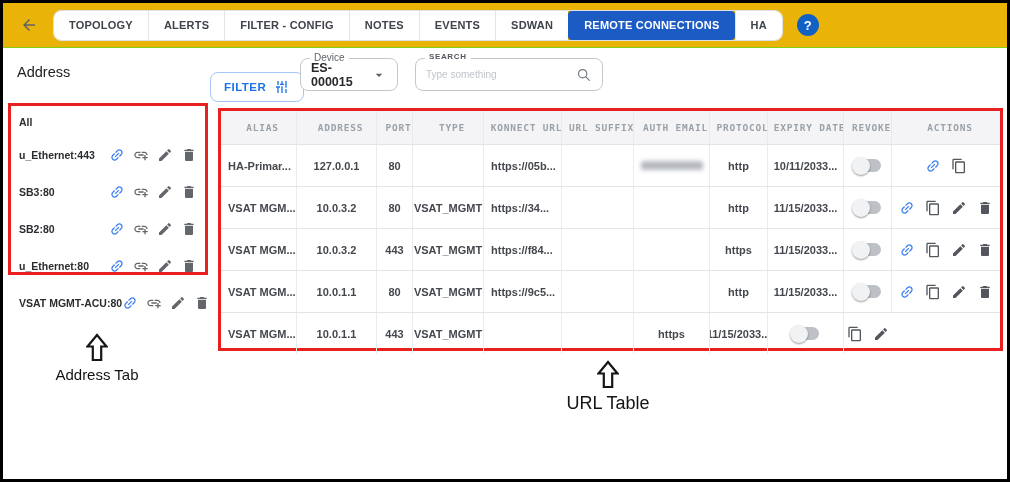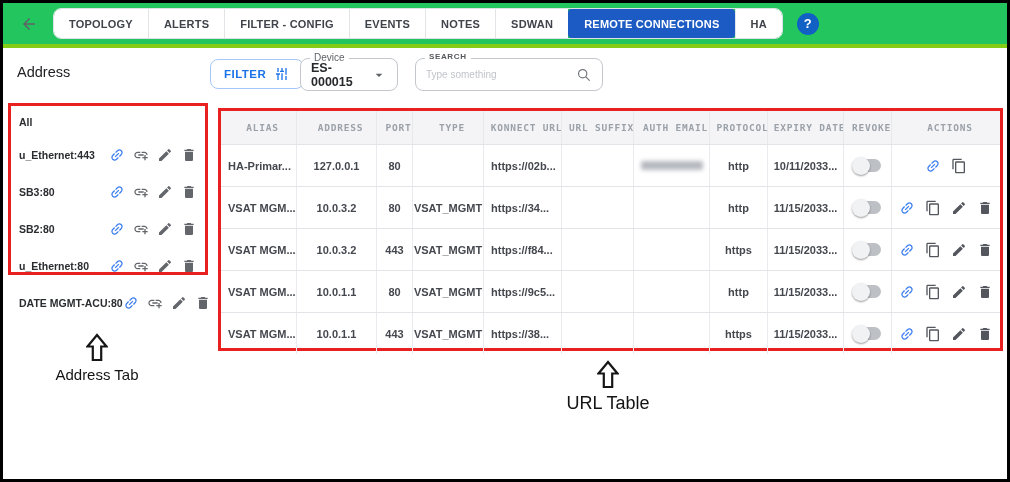--- a/index.html
+++ b/index.html
@@ -2,35 +2,35 @@
 <html style="--active-tab-blue: #1d5bc4; --help-blue: #1161c4; --accent-blue: #1a73e8; --link-blue: #3d7ef2; --icon-gray: #5f6368; --annotation-red: #e8201f; --header-text-gray: #9ba1a9;"><head>
 <meta charset="utf-8">
 <style>
   * { margin:0; padding:0; box-sizing:border-box; }
   html,body { background:#fff; }
   body { font-family:"Liberation Sans", sans-serif; }
 
   .frame { position:relative; width:1010px; height:482px; border:3px solid #000; background:#fff; overflow:hidden; }
 
   
-  .topbar { display:flex; align-items:center; height:45px; padding:0 12px; border-bottom:4px solid #84cc16; background:#22c55e; }
+  .topbar { display:flex; align-items:center; height:45px; padding:0 12px; border-bottom:1px solid #84cc16; background:#eab308; }
   .back { width:24px; height:24px; border:none; background:none; color:#5f6368; cursor:pointer; margin:0 12px 0 2px; display:flex; align-items:center; justify-content:center; }
   .back svg { width:18px; height:18px; fill:currentColor; }
   .tabs { display:flex; border:1px solid #dde0e4; border-radius:8px; overflow:hidden; height:31px; }
   .tab { border:none; background:#fff; border-left:1px solid #e2e4e8; padding:0 15px; font-family:"Liberation Sans", sans-serif; font-size:11px; font-weight:bold; letter-spacing:.02em; color:#3f434a; cursor:pointer; white-space:nowrap; }
   .tab:first-child { border-left:none; }
   .tab.active { background:var(--active-tab-blue,#1d5bc4); color:#fff; border-radius:4px; border-left-color:transparent;text-align:right; }
   .help { width:22px; height:22px; margin-left:14px; border-radius:50%; border:none; background:var(--help-blue,#1161c4); color:#fff; font-size:13px; font-weight:bold; display:flex; align-items:center; justify-content:center; cursor:pointer; }
 
   .content { position:relative; width:100%; height:433px; }
 
   .page-title { position:absolute; left:14px; top:16px; font-size:14.5px; color:#202124; }
 
   
-  .filter-btn { position:absolute; left:207px; top:11px; height:30px; display:flex; align-items:center; gap:8px; padding:0 13px; border:1px solid #a6c6f9; border-radius:8px; background:#fff; color:var(--accent-blue,#1a73e8); font-family:"Liberation Sans", sans-serif; font-size:11.5px; font-weight:bold; letter-spacing:.04em; cursor:pointer; }
+  .filter-btn { position:absolute; left:207px; top:24px; height:30px; display:flex; align-items:center; gap:8px; padding:0 13px; border:1px solid #a6c6f9; border-radius:8px; background:#fff; color:var(--accent-blue,#1a73e8); font-family:"Liberation Sans", sans-serif; font-size:11.5px; font-weight:bold; letter-spacing:.04em; cursor:pointer; }
   .filter-btn svg { width:16px; height:16px; fill:currentColor; transform:rotate(90deg); }
 
   .field { position:absolute; top:10px; height:33px; border:1px solid #c3c7cd; border-radius:8px; background:#fff; display:flex; align-items:center; padding:0 10px; }
   .field-label { position:absolute; top:-7px; left:9px; background:#fff; padding:0 4px; font-size:10px; color:#5f6368; }
   .device-field { left:297px; width:98px; gap:5px; cursor:pointer; }
   .device-value { font-size:12.5px; font-weight:bold; color:#27292d; }
   .caret svg { width:16px; height:16px; fill:#5f6368; display:block; }
   .search-field { left:412px; width:188px; }
   .search-field .field-label { font-size:8px; font-weight:bold; letter-spacing:.08em; color:#55585e; }
   .search-input { flex:1; border:none; outline:none; font-family:Liberation Sans, sans-serif; font-size:10px; color:#3c4043; background:transparent; }
@@ -85,22 +85,22 @@
   <header class="topbar">
     <button class="back">
       <svg viewBox="0 0 24 24">
           <path d="M20 11H7.83l5.59-5.59L12 4l-8 8 8 8 1.41-1.41L7.83 13H20v-2z"></path>
         </svg>
     </button>
     <nav class="tabs">
         <button class="tab">TOPOLOGY</button>
         <button class="tab">ALERTS</button>
         <button class="tab">FILTER - CONFIG</button>
+        <button class="tab">NOTES</button>
         <button class="tab">EVENTS</button>
-        <button class="tab">NOTES</button>
         <button class="tab">SDWAN</button>
         <button class="tab active">REMOTE CONNECTIONS</button>
         <button class="tab">HA</button>
       </nav>
     <button class="help">?</button>
   </header>
 
   <div class="content">
 
     <div class="page-title">Address</div>
@@ -234,21 +234,21 @@
                 </svg>
               </span>
               <span class="icn gray">
                 <svg viewBox="0 0 24 24">
                   <path d="M6 19c0 1.1.9 2 2 2h8c1.1 0 2-.9 2-2V7H6v12zM19 4h-3.5l-1-1h-5l-1 1H5v2h14V4z"></path>
                 </svg>
               </span>
             </span>
           </div>
           <div class="addr-row">
-            <span class="addr-label">DATE MGMT-ACU:80</span>
+            <span class="addr-label">VSAT MGMT-ACU:80</span>
             <span class="addr-icons">
               <span class="icn blue tilt">
                 <svg viewBox="0 0 24 24">
                   <path d="M3.9 12c0-1.71 1.39-3.1 3.1-3.1h4V7H7c-2.76 0-5 2.24-5 5s2.24 5 5 5h4v-1.9H7c-1.71 0-3.1-1.39-3.1-3.1zM8 13h8v-2H8v2zm9-6h-4v1.9h4c1.71 0 3.1 1.39 3.1 3.1s-1.39 3.1-3.1 3.1h-4V17h4c2.76 0 5-2.24 5-5s-2.24-5-5-5z"></path>
                 </svg>
               </span>
               <span class="icn gray">
                 <svg viewBox="0 0 24 24">
                   <path d="M8 11h8v2H8v-2zm12.1 1H22c0-2.76-2.24-5-5-5h-4v1.9h4c1.71 0 3.1 1.39 3.1 3.1zM3.9 12c0-1.71 1.39-3.1 3.1-3.1h4V7H7c-2.76 0-5 2.24-5 5s2.24 5 5 5h4v-1.9H7c-1.71 0-3.1-1.39-3.1-3.1zM19 12h-2v3h-3v2h3v3h2v-3h3v-2h-3v-3z"></path>
                 </svg>
@@ -281,21 +281,21 @@
           <div class="th">EXPIRY DATE</div>
           <div class="th">REVOKE</div>
           <div class="th">ACTIONS</div>
         </div>
       <div>
           <div class="t-row">
             <div class="td left">HA-Primar...</div>
             <div class="td ">127.0.0.1</div>
             <div class="td ">80</div>
             <div class="td "></div>
-            <div class="td left">https://02b...</div>
+            <div class="td left">https://05b...</div>
             <div class="td "></div>
             <div class="td ">
               <span class="redacted"></span>
             </div>
             <div class="td ">http</div>
             <div class="td ">10/11/2033...</div>
             <div class="td ">
               <span class="toggle">
                 <span class="knob"></span>
               </span>
@@ -425,21 +425,20 @@
                   <path d="M6 19c0 1.1.9 2 2 2h8c1.1 0 2-.9 2-2V7H6v12zM19 4h-3.5l-1-1h-5l-1 1H5v2h14V4z"></path>
                 </svg>
               </span>
             </div>
           </div>
           <div class="t-row">
             <div class="td left">VSAT MGM...</div>
             <div class="td ">10.0.1.1</div>
             <div class="td ">443</div>
             <div class="td ">VSAT_MGMT</div>
-            <div class="td left">https://38...</div>
             <div class="td "></div>
             <div class="td "></div>
             <div class="td ">https</div>
             <div class="td ">11/15/2033...</div>
             <div class="td ">
               <span class="toggle">
                 <span class="knob"></span>
               </span>
             </div>
             <div class="td actions">

